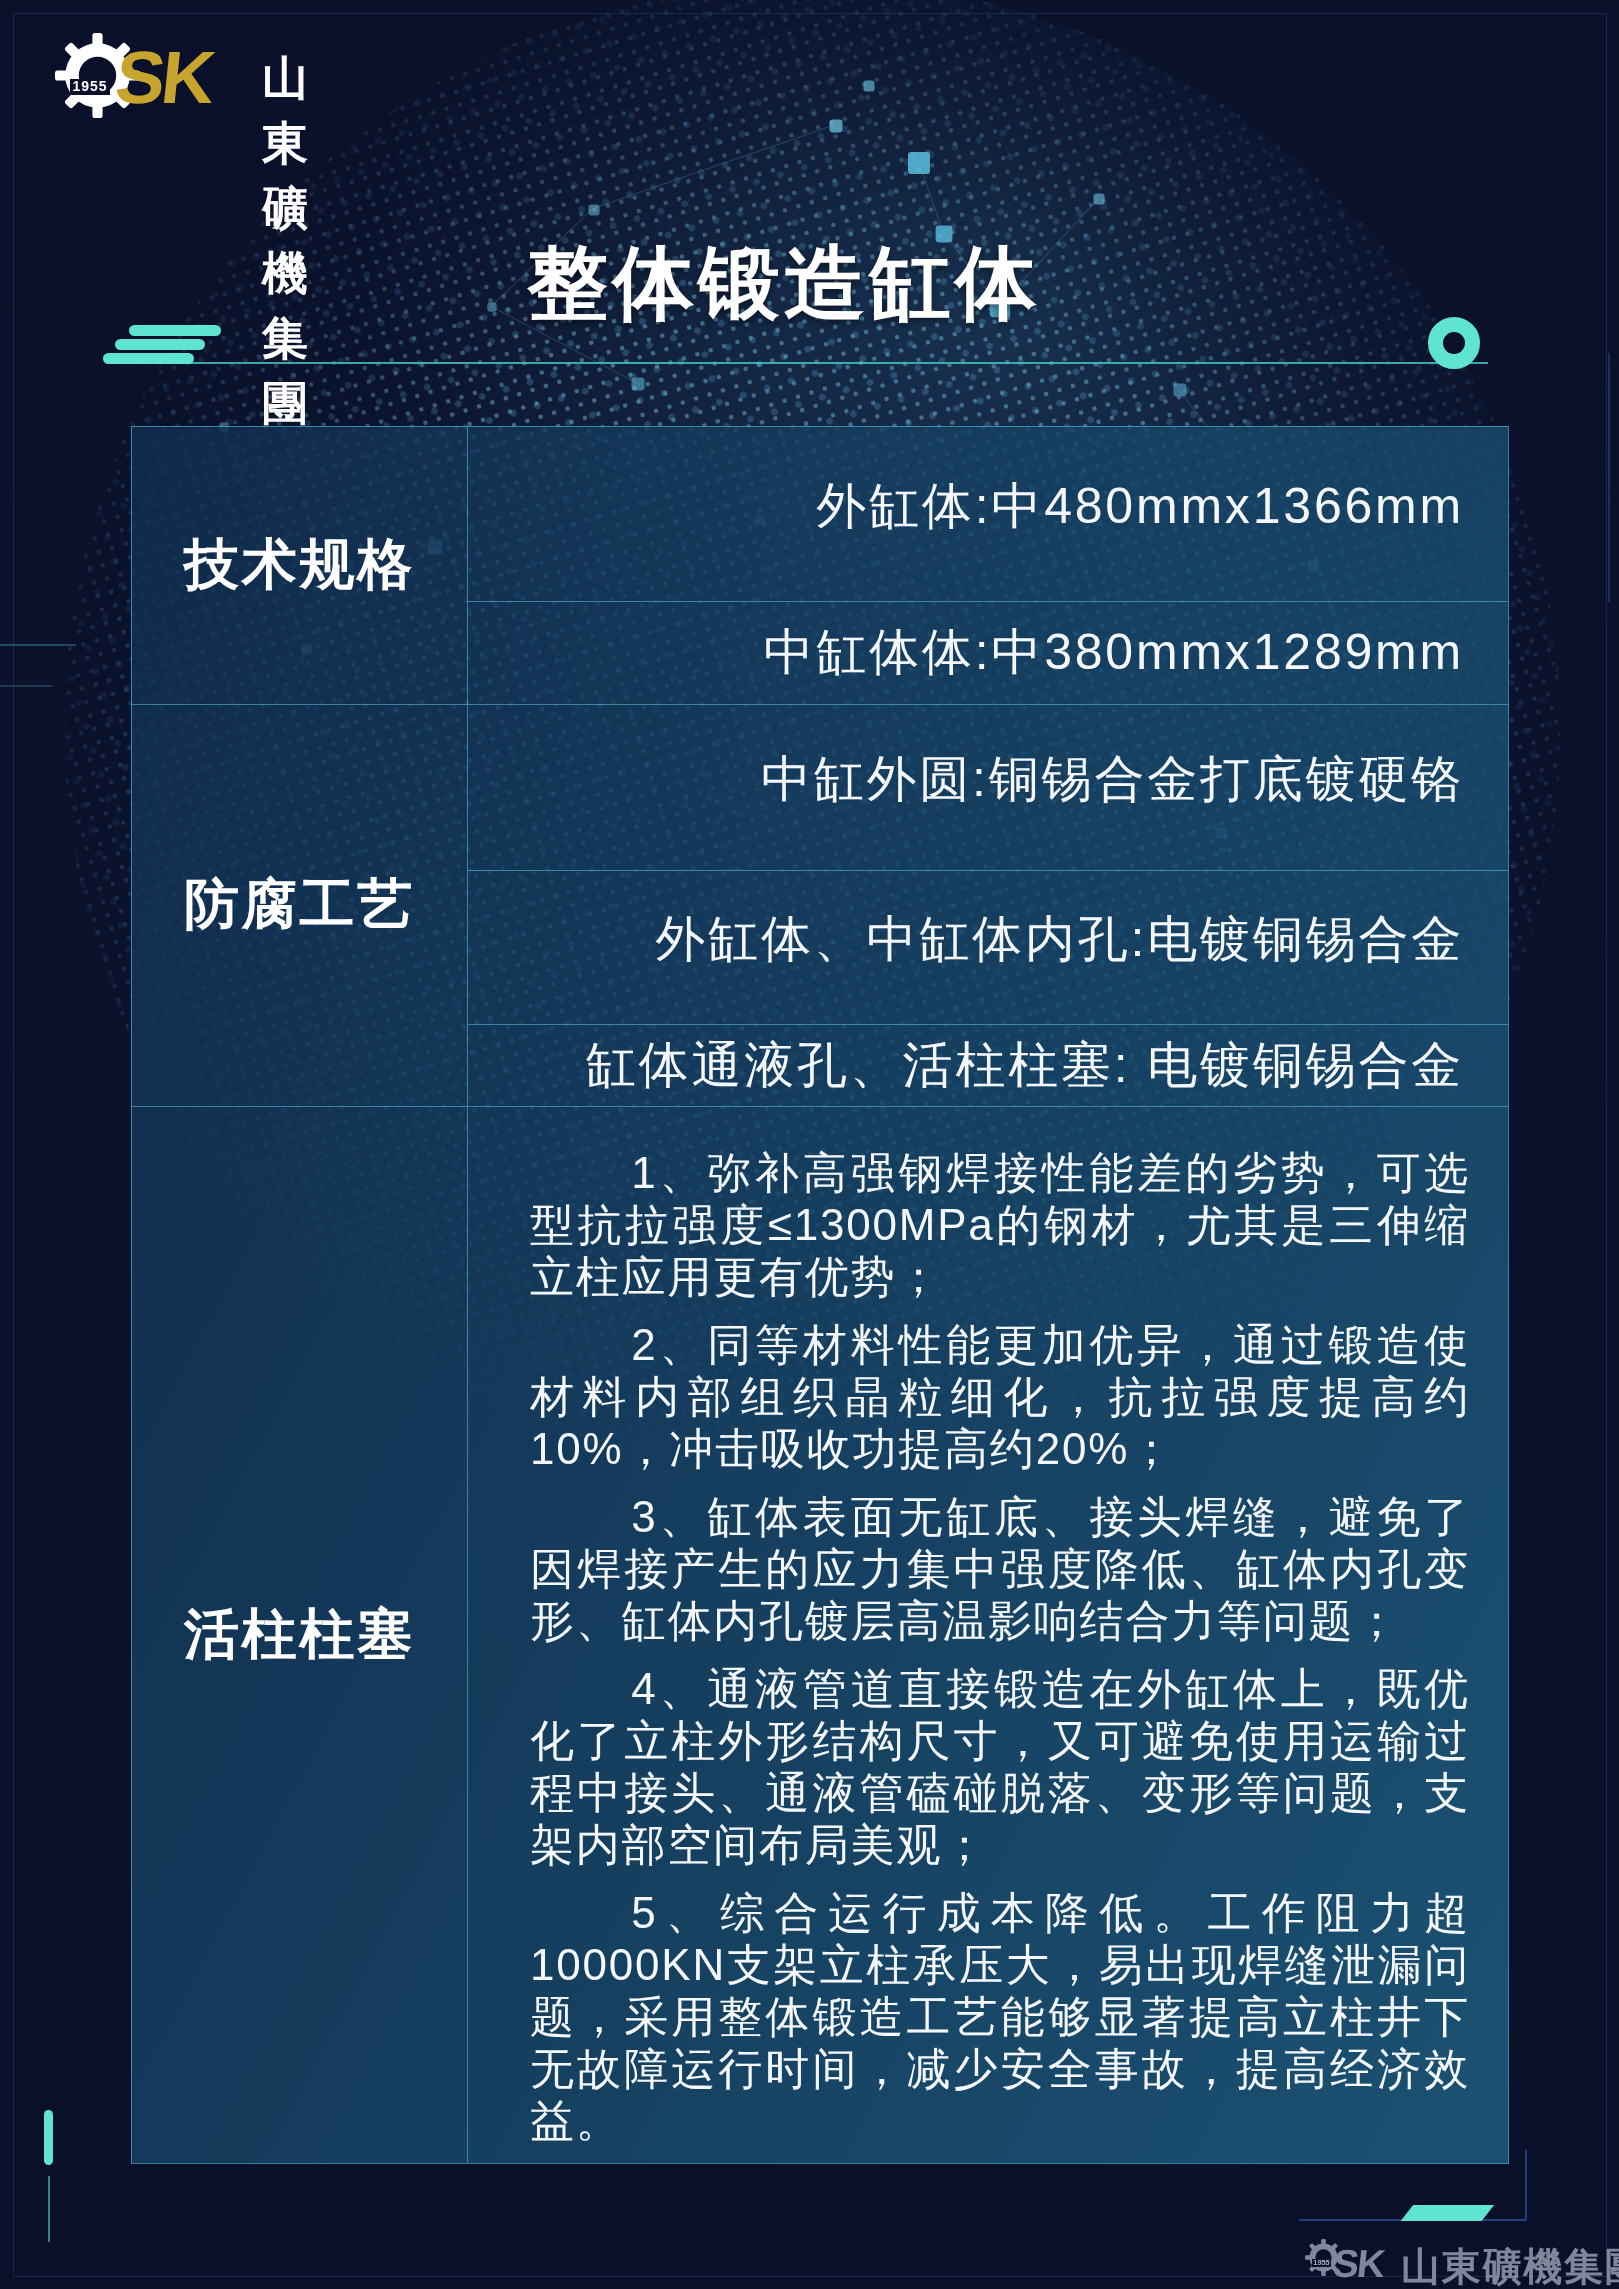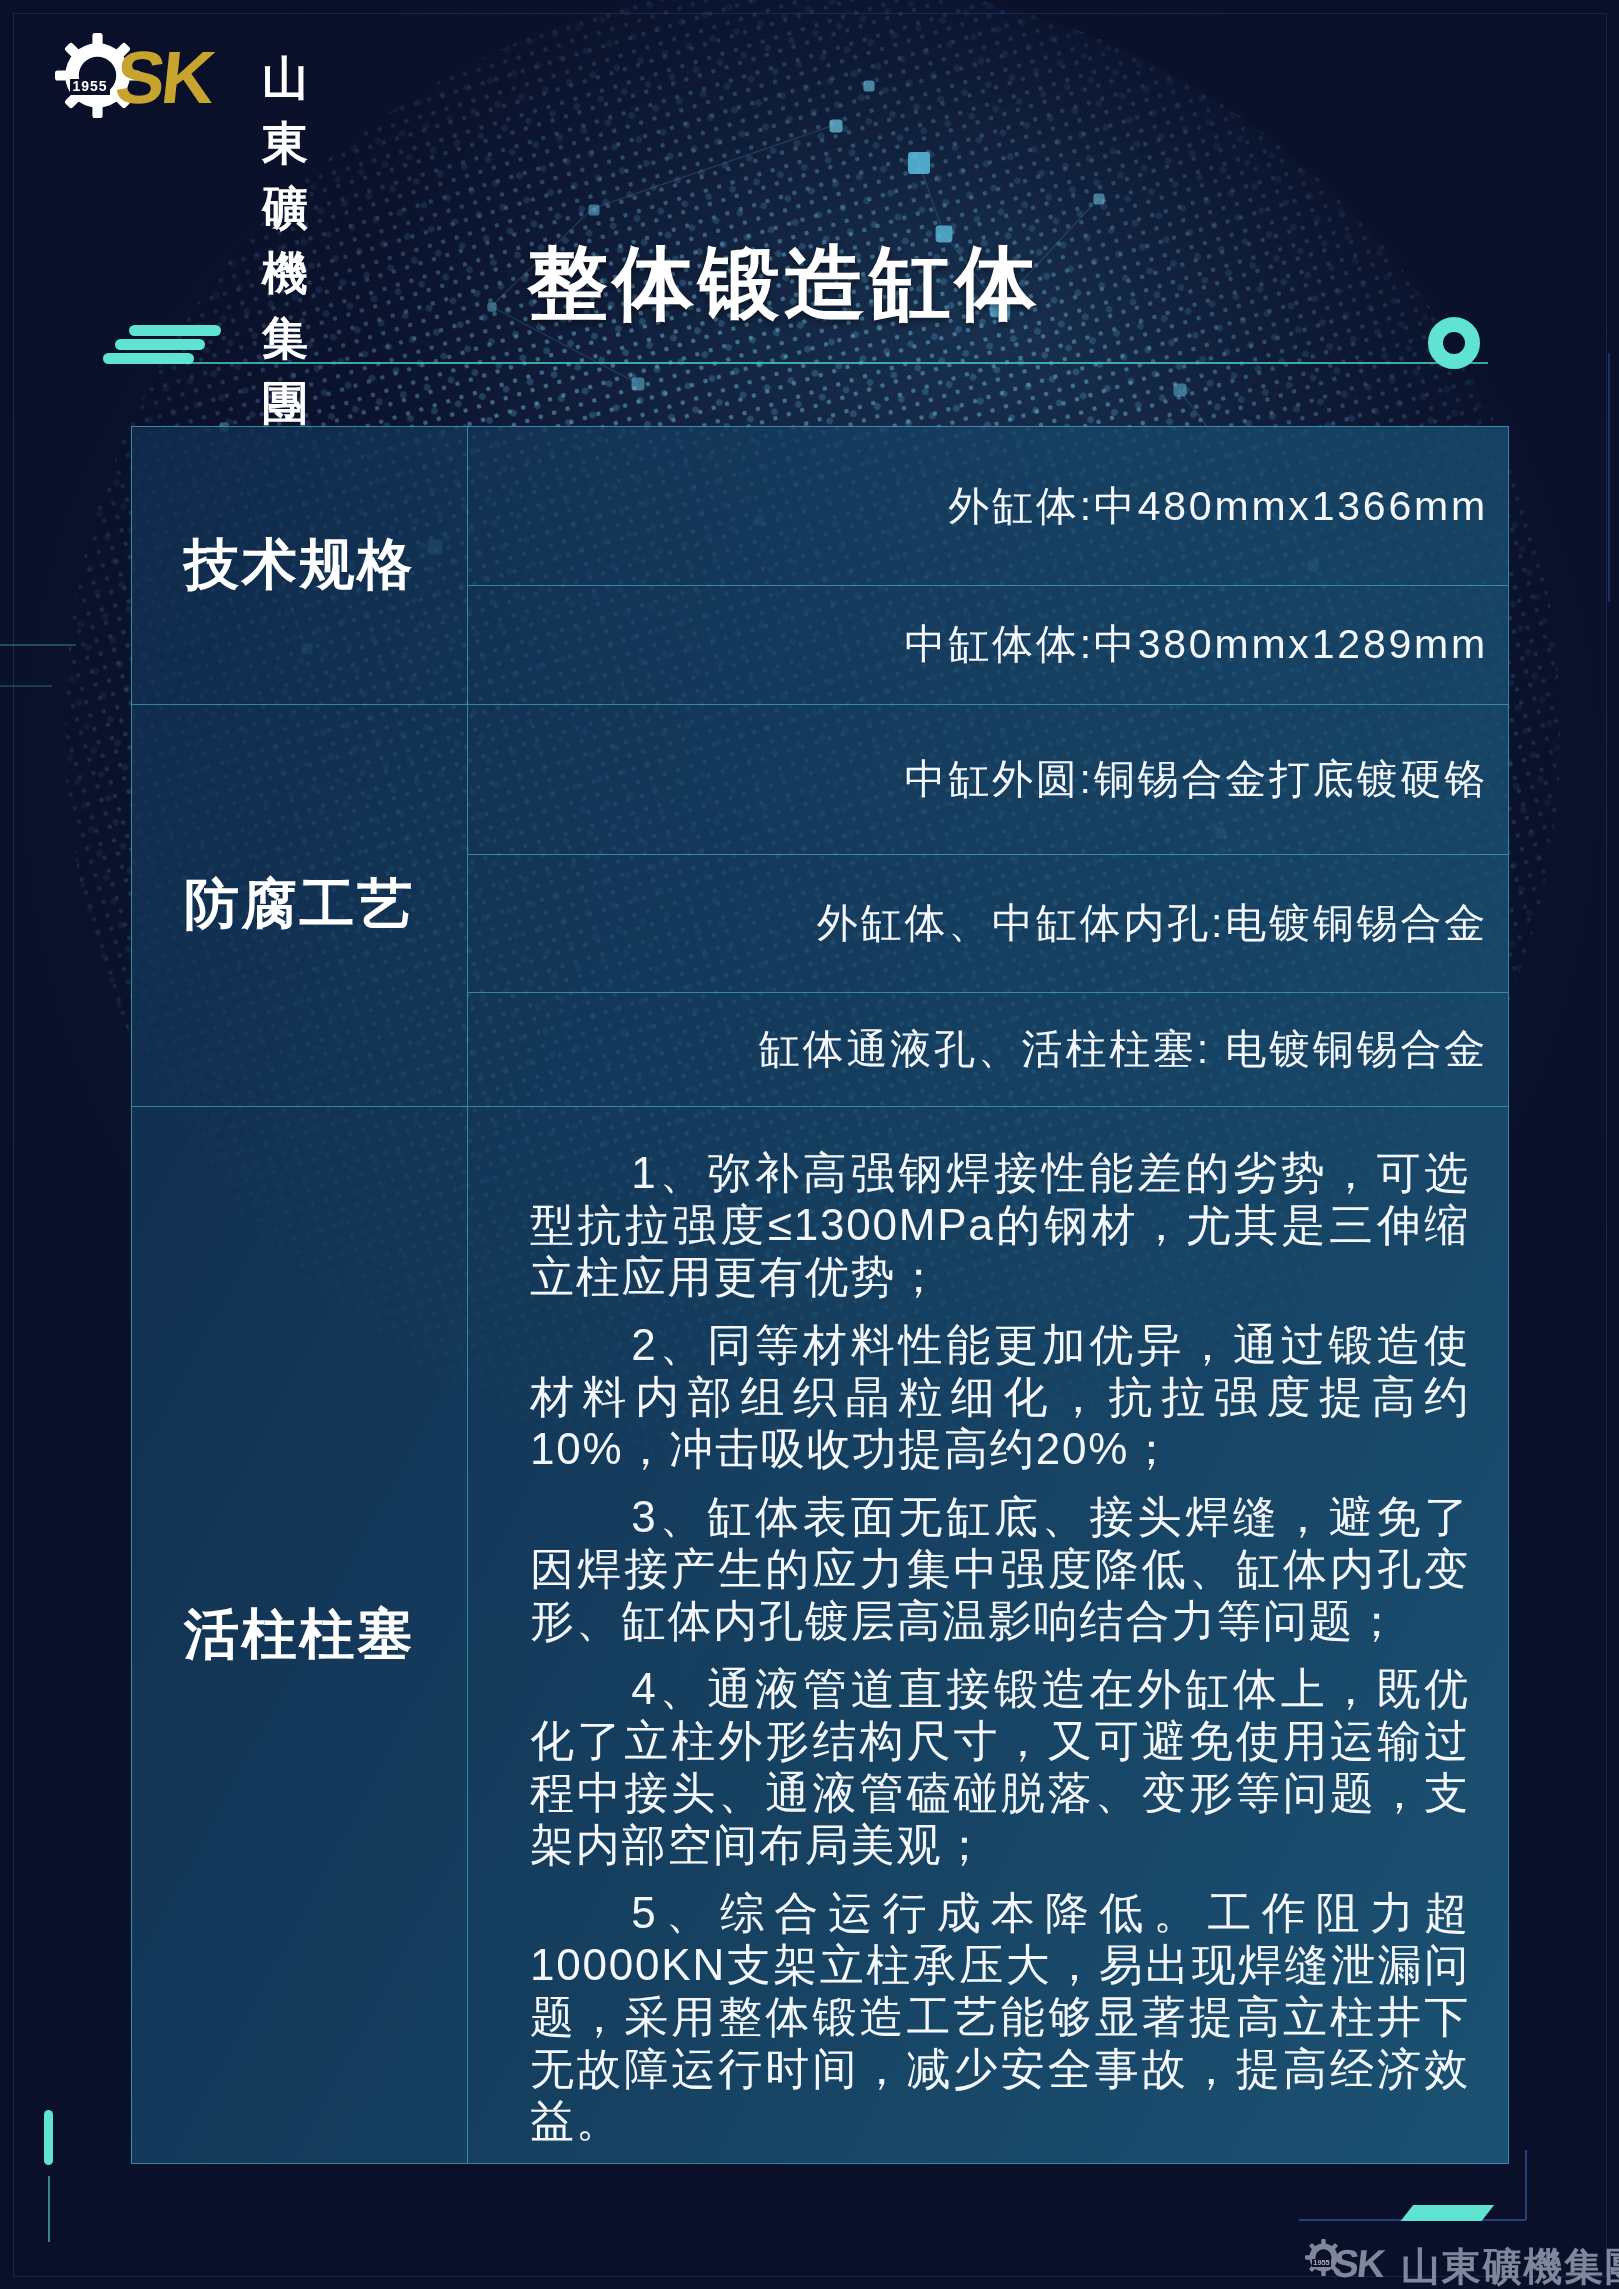--- a/index.html
+++ b/index.html
@@ -119,24 +119,24 @@
   .trow-anti{height:438px;}
   .trow-adv{flex:1;}
   .tlabel{
     flex:0 0 336px;display:flex;align-items:center;justify-content:center;
     font-size:55px;letter-spacing:2.8px;color:#ffffff;
     border-right:1.8px solid rgba(79,176,196,0.65);box-sizing:border-box;font-weight:bold;
   }
   .tcells{flex:1;display:flex;flex-direction:column;}
   .tcell{
     display:flex;align-items:center;justify-content:flex-end;
-    padding-right:20px;box-sizing:border-box;
-    font-size:41px;letter-spacing:2.8px;color:#f4f8fc;white-space:nowrap;
-  }
-  .tcell + .tcell{border-top:1.8px solid rgba(79,176,196,0.65);}
+    padding-right:44px;box-sizing:border-box;
+    font-size:50px;letter-spacing:2.8px;color:#f4f8fc;white-space:nowrap;
+  }
+  .tcell + .tcell{border-top:1.8px solid rgba(79,176,196,0.65);margin-top:16px;}
   .trow-specs .tcell:nth-child(1){flex:0 0 158px;}
   .trow-specs .tcell:nth-child(2){flex:1;}
   .trow-anti .tcell:nth-child(1){flex:0 0 149px;}
   .trow-anti .tcell:nth-child(2){flex:0 0 138px;}
   .trow-anti .tcell:nth-child(3){flex:1;}
 
   .adv-text{
     flex:1;padding:24px 22px 0 46px;box-sizing:border-box;
   }
   .adv-text p{

